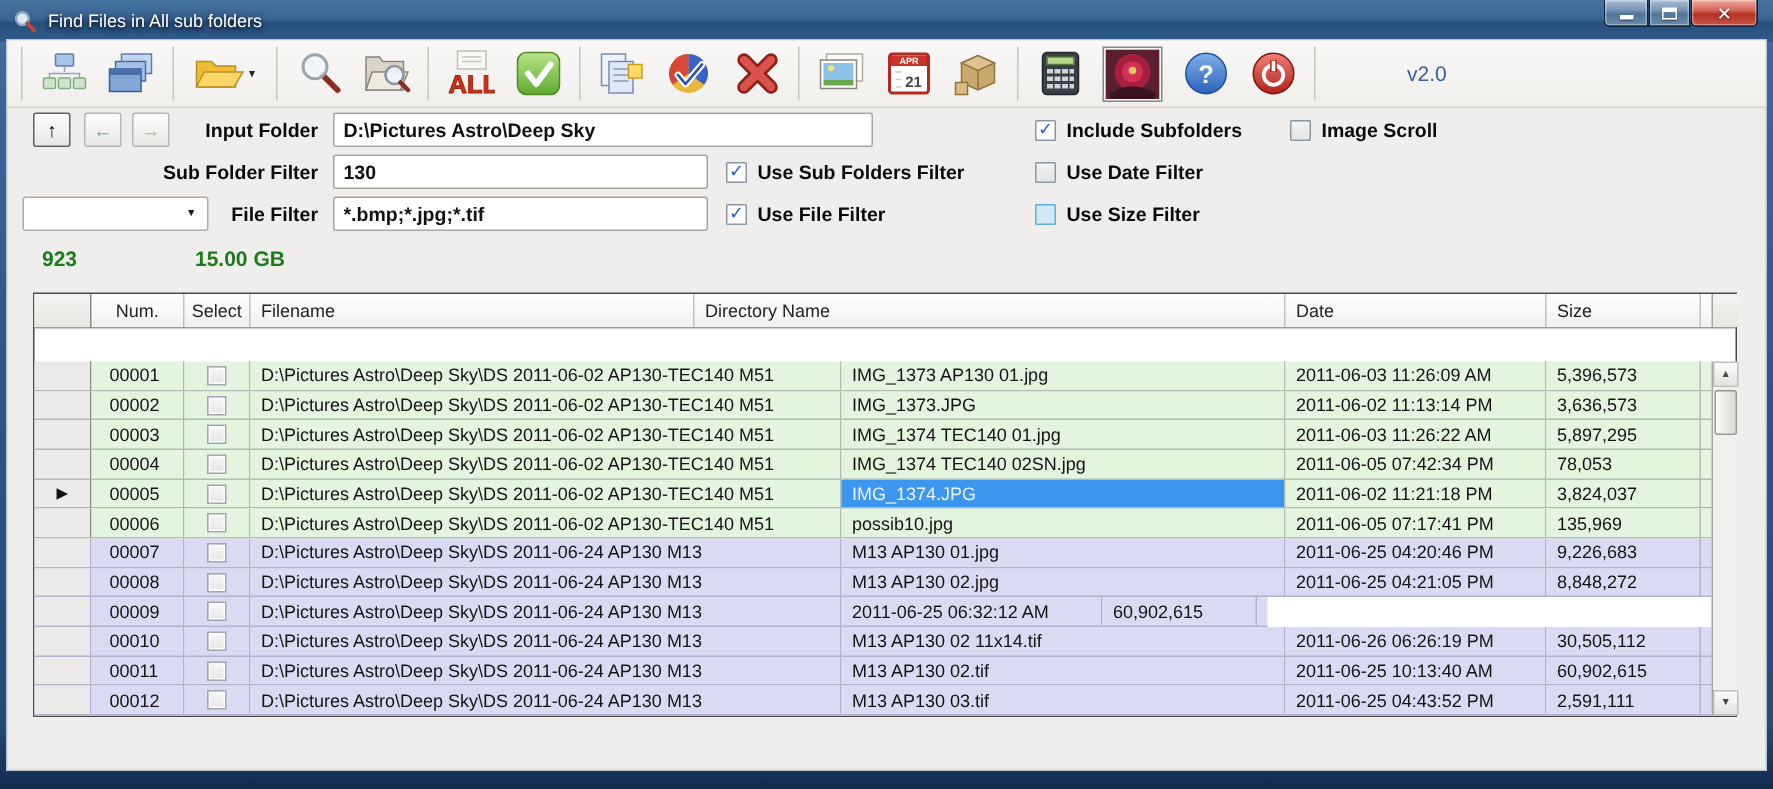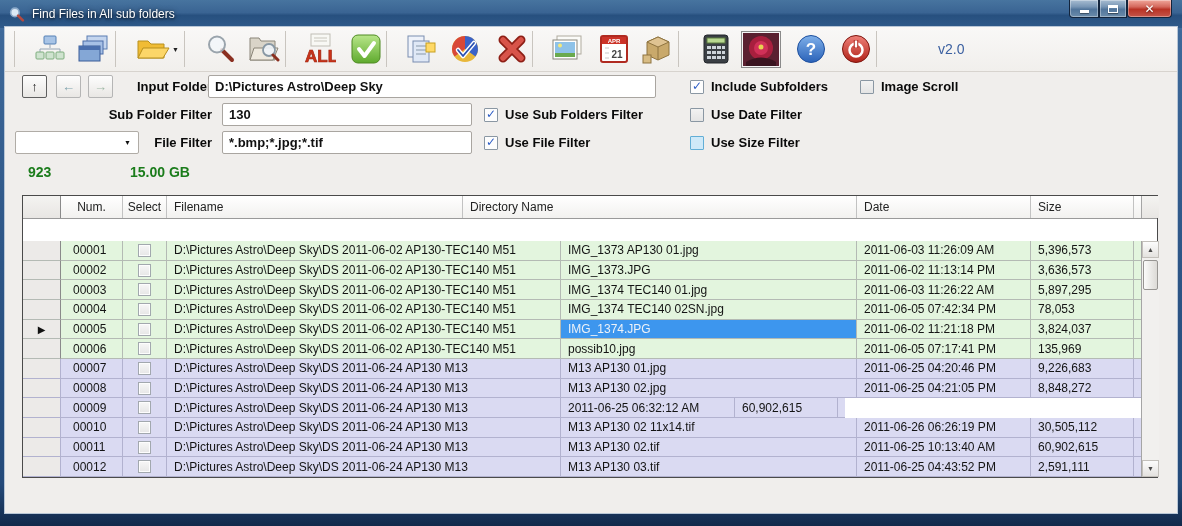--- a/index.html
+++ b/index.html
@@ -29,21 +29,21 @@
   .glyph-close { font-size:12px; font-weight:bold; text-shadow:0 1px 2px rgba(0,0,0,.5);}
 
   .content { position:absolute; top:26px; left:4px; right:4px; bottom:12px;
     background:#f0eeec; box-shadow:inset 0 0 0 1px #b8c6d6; }
 
   
   .toolbar { position:absolute; top:1px; left:1px; right:1px; height:45px;
     background:linear-gradient(180deg,#f9f8f7,#f1efec); border-bottom:1px solid #d7d3ce;
     display:flex; align-items:center; padding-left:4px; }
   .tb-sep { width:1px; height:36px; background:#c9c5bf; margin:0 5px; flex:0 0 auto; }
-  .tb-btn { width:45px; height:40px; display:flex; align-items:center; justify-content:flex-end;
+  .tb-btn { width:45px; height:40px; display:flex; align-items:center; justify-content:center;
     background:transparent; border:none; cursor:pointer; flex:0 0 auto; position:relative; }
   .tb-caret { font-size:7px; color:#222; margin-left:2px; }
   .flower-frame { border:1px solid #8a8a8a; background:#d8d8d8; padding:1px; box-shadow:inset 0 0 0 1px #f5f5f5; }
   .version { color:var(--version-text,#3a5fa0); font-size:14px; margin-left:56px; }
 
   
   .frm { position:absolute; height:23px; display:flex; align-items:center; }
   .nav-btn { position:absolute; width:25px; height:23px; border:1px solid #8e8e8e; border-radius:2px;
     background:linear-gradient(180deg,#fdfdfd,#e9e7e4); display:flex; align-items:center; justify-content:center;
     font-size:13px; font-weight:bold; cursor:pointer; }
@@ -334,21 +334,21 @@
       <div class="nav-btn primary" style="left:18px">
           <span>↑</span>
         </div>
       <div class="nav-btn dim-back" style="left:52px">
           <span>←</span>
         </div>
       <div class="nav-btn dim-fwd" style="left:84px">
           <span>→</span>
         </div>
       <span class="flabel" style="left:0">Input Folder</span>
-      <input class="ftext" style="left: 204px; width: 448px;" value="D:\Pictures Astro\Deep Sky">
+      <input class="ftext" style="left: 218px; width: 360px;" value="D:\Pictures Astro\Deep Sky">
       <div class="fcheck" style="left:686px">
         <span class="cbox checked">
             <span class="tick">✓</span>
           </span>
         <span class="fcheck-label">Include Subfolders</span>
       </div>
       <div class="fcheck" style="left:856px">
         <span class="cbox">
             <span class="tick">✓</span>
           </span>

